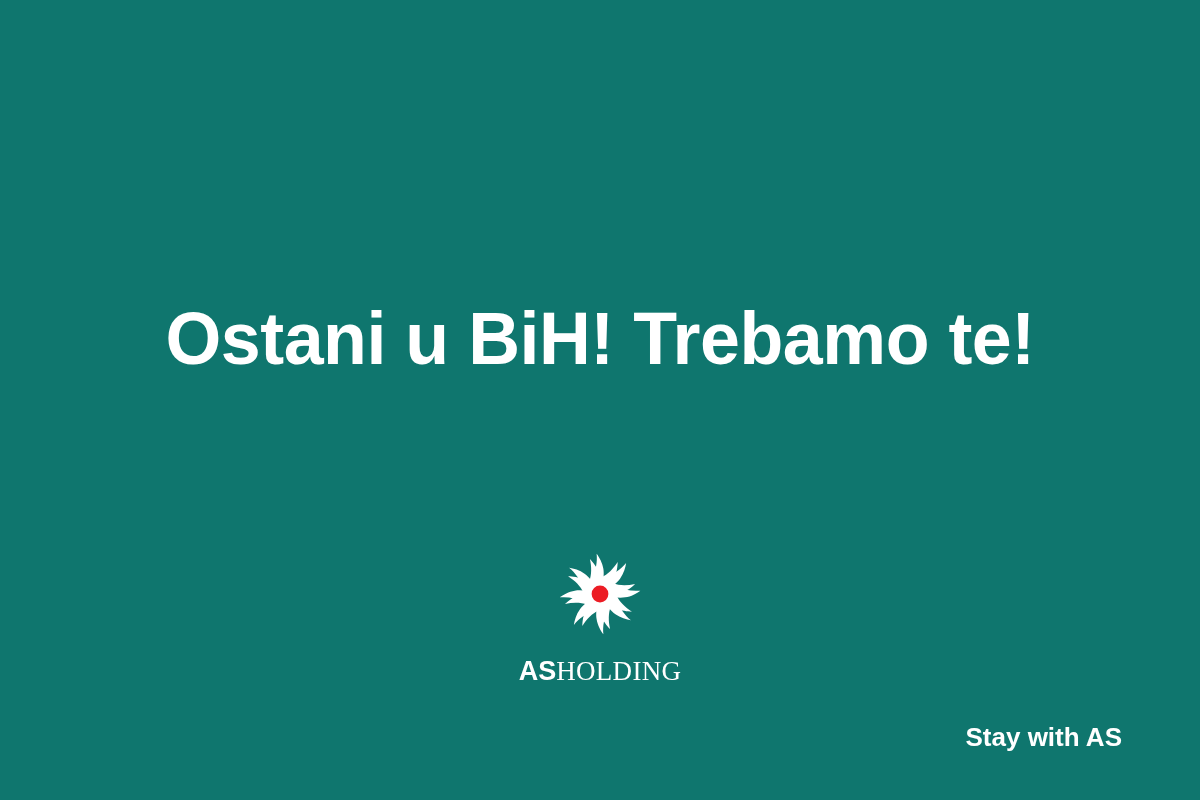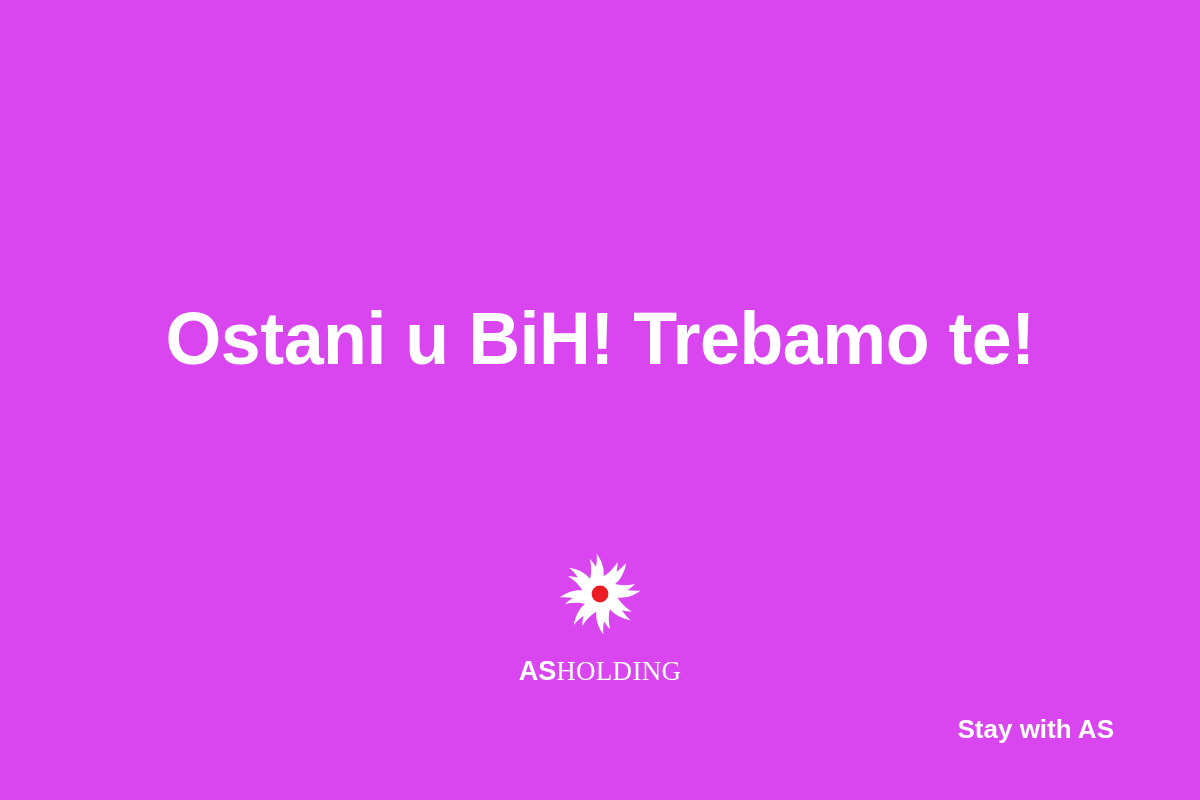--- a/index.html
+++ b/index.html
@@ -10,21 +10,21 @@
     width: 1200px;
     height: 800px;
     overflow: hidden;
     font-family: "Liberation Sans", sans-serif;
   }
 
   .poster {
     position: relative;
     width: 1200px;
     height: 800px;
-    background: #d946ef;
+    background: #0f766e;
     overflow: hidden;
   }
 
   
   .headline-wrap {
     position: absolute;
     left: 0;
     top: 300px;
     width: 1200px;
     text-align: center;
@@ -76,21 +76,21 @@
     font-size: 27px;
     font-weight: 400;
     letter-spacing: 0.3px;
   }
 
   
   .tagline {
     position: absolute;
     right: 78px;
     bottom: 47px;
-    margin: 8px;
+    margin: 0;
     color: #FFFFFF;
     font-family: "Liberation Sans", sans-serif;
     font-size: 26px;
     font-weight: 700;
     letter-spacing: 0px;
     white-space: nowrap;
   }
 </style>
 </head>
 <body>

